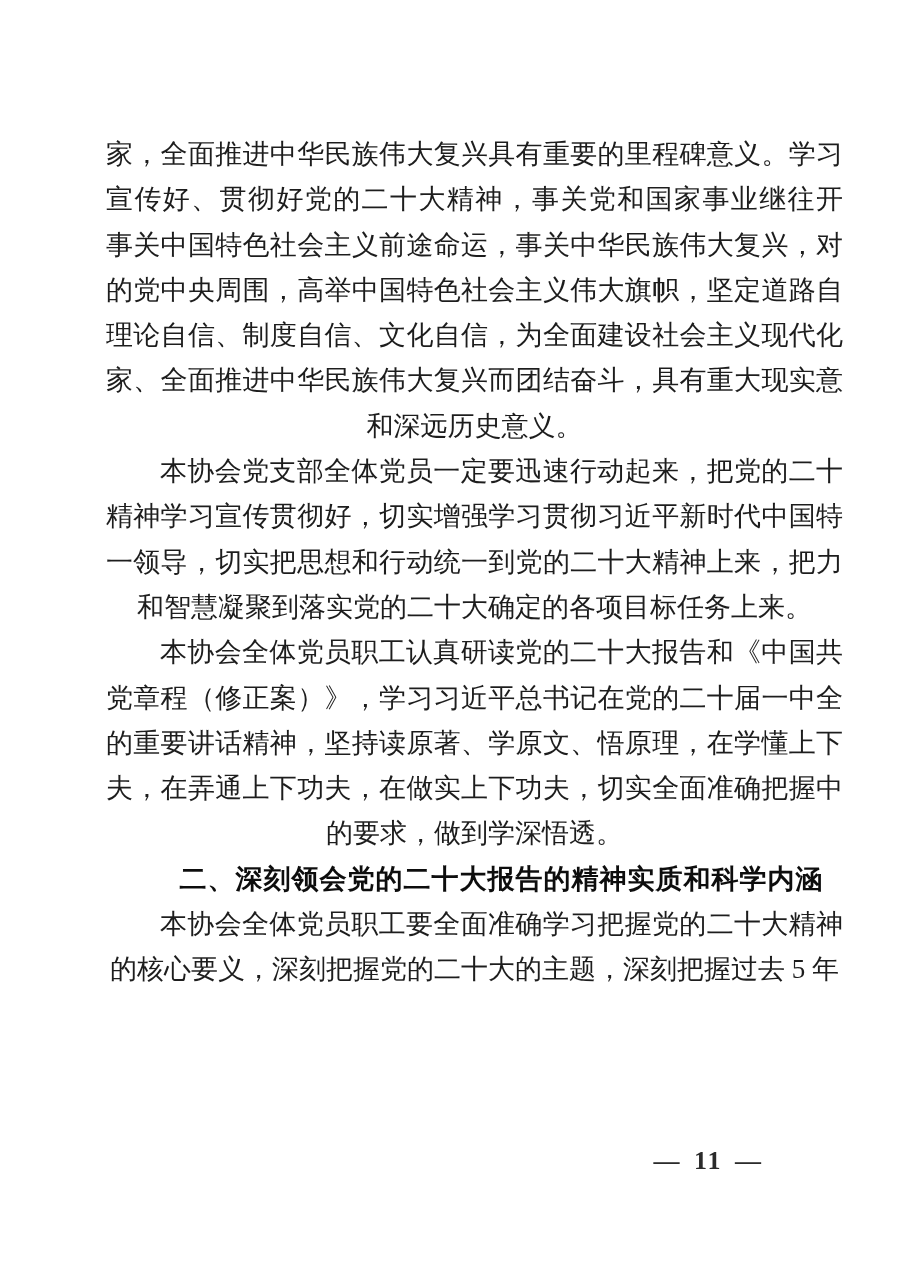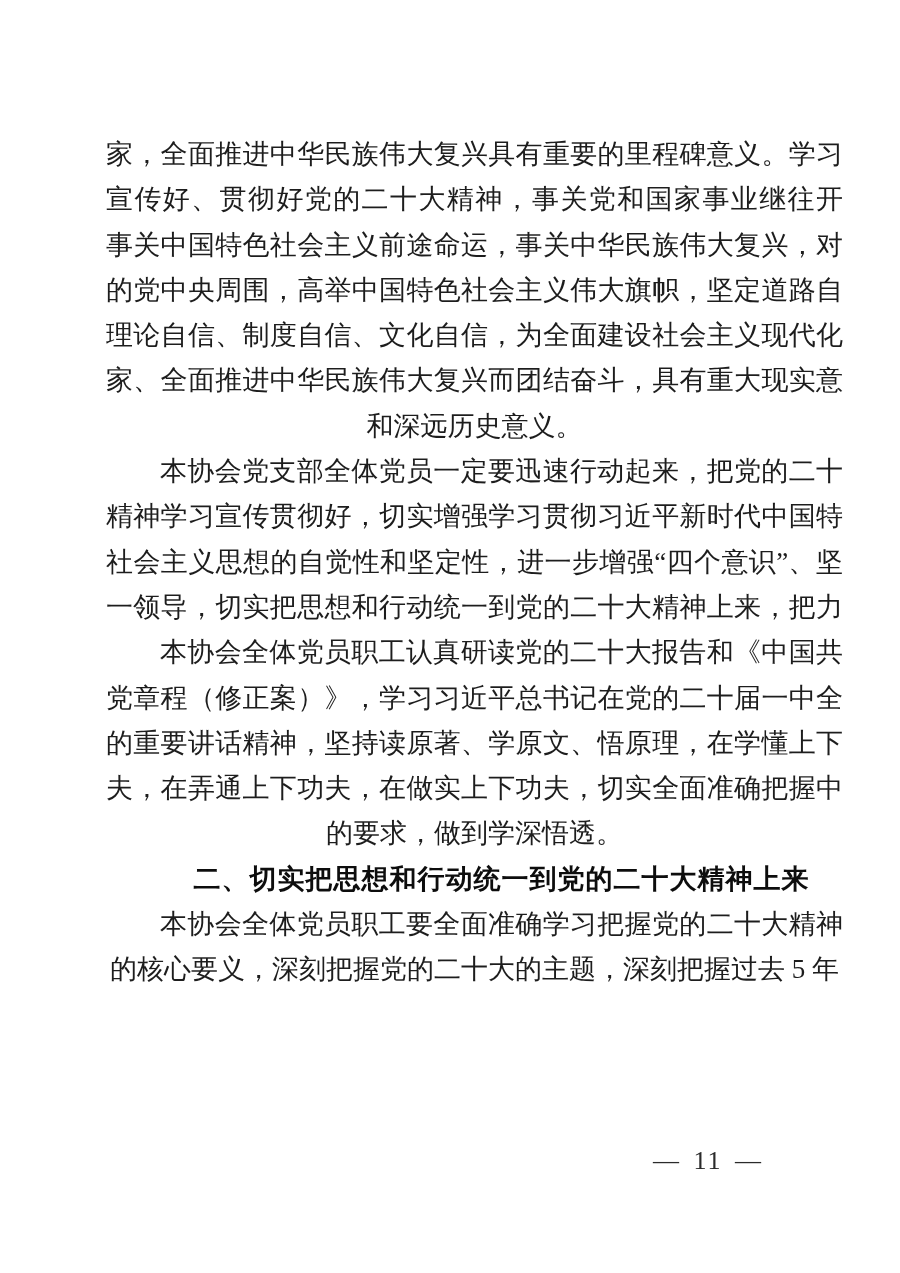--- a/index.html
+++ b/index.html
@@ -52,41 +52,42 @@
   .page-number {
     position: absolute;
     top: 1146px;
     right: 137px;
     font-size: 26px;
     line-height: 30px;
     color: #2b2b2b;
     letter-spacing: 2px;
     word-spacing: 4px;
     font-family: "Liberation Serif", "DejaVu Serif", serif;
+    font-weight: bold;
   }
 </style>
 </head>
 <body>
 
 <div class="page">
   <main class="text-block">
       <p class="line justify">家，全面推进中华民族伟大复兴具有重要的里程碑意义。学习好、</p>
       <p class="line justify">宣传好、贯彻好党的二十大精神，事关党和国家事业继往开来，</p>
       <p class="line justify">事关中国特色社会主义前途命运，事关中华民族伟大复兴，对于</p>
       <p class="line justify">的党中央周围，高举中国特色社会主义伟大旗帜，坚定道路自信、</p>
       <p class="line justify">理论自信、制度自信、文化自信，为全面建设社会主义现代化国</p>
       <p class="line justify">家、全面推进中华民族伟大复兴而团结奋斗，具有重大现实意义</p>
       <p class="line">和深远历史意义。</p>
       <p class="line indent justify">本协会党支部全体党员一定要迅速行动起来，把党的二十大</p>
       <p class="line justify">精神学习宣传贯彻好，切实增强学习贯彻习近平新时代中国特色</p>
-      <p class="line justify">社会主义思想的自觉性和坚定性，进一步增强“四个意识”、坚</p>
       <p class="line justify">一领导，切实把思想和行动统一到党的二十大精神上来，把力量</p>
+      <p class="line">和智慧凝聚到落实党的二十大确定的各项目标任务上来。</p>
       <p class="line indent justify">本协会全体党员职工认真研读党的二十大报告和《中国共产</p>
       <p class="line justify">党章程（修正案）》，学习习近平总书记在党的二十届一中全会上</p>
       <p class="line justify">的重要讲话精神，坚持读原著、学原文、悟原理，在学懂上下功</p>
       <p class="line justify">夫，在弄通上下功夫，在做实上下功夫，切实全面准确把握中央</p>
       <p class="line">的要求，做到学深悟透。</p>
-      <p class="line heading indent">二、切实把思想和行动统一到党的二十大精神上来</p>
+      <p class="line heading indent">二、深刻领会党的二十大报告的精神实质和科学内涵</p>
       <p class="line indent justify">本协会全体党员职工要全面准确学习把握党的二十大精神</p>
       <p class="line">的核心要义，深刻把握党的二十大的主题，深刻把握过去 5 年的</p>
     </main>
   <div class="page-number">— 11 —</div>
 </div>
 
 </body></html>

